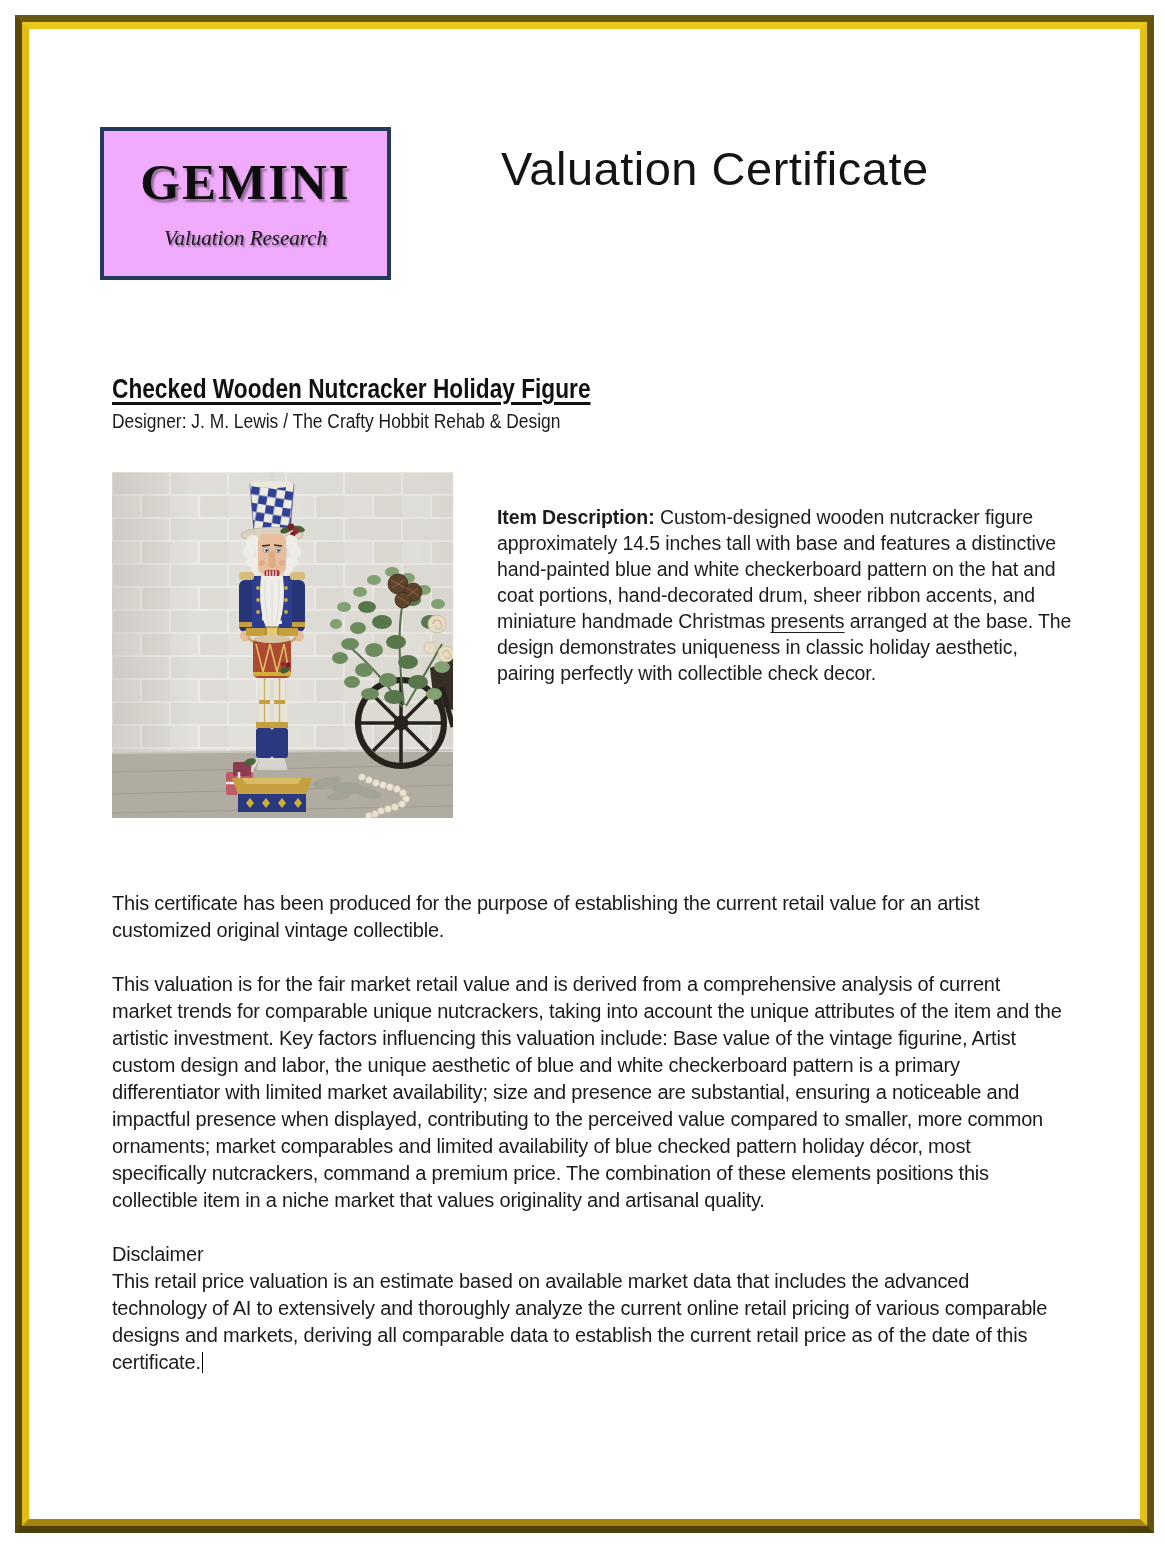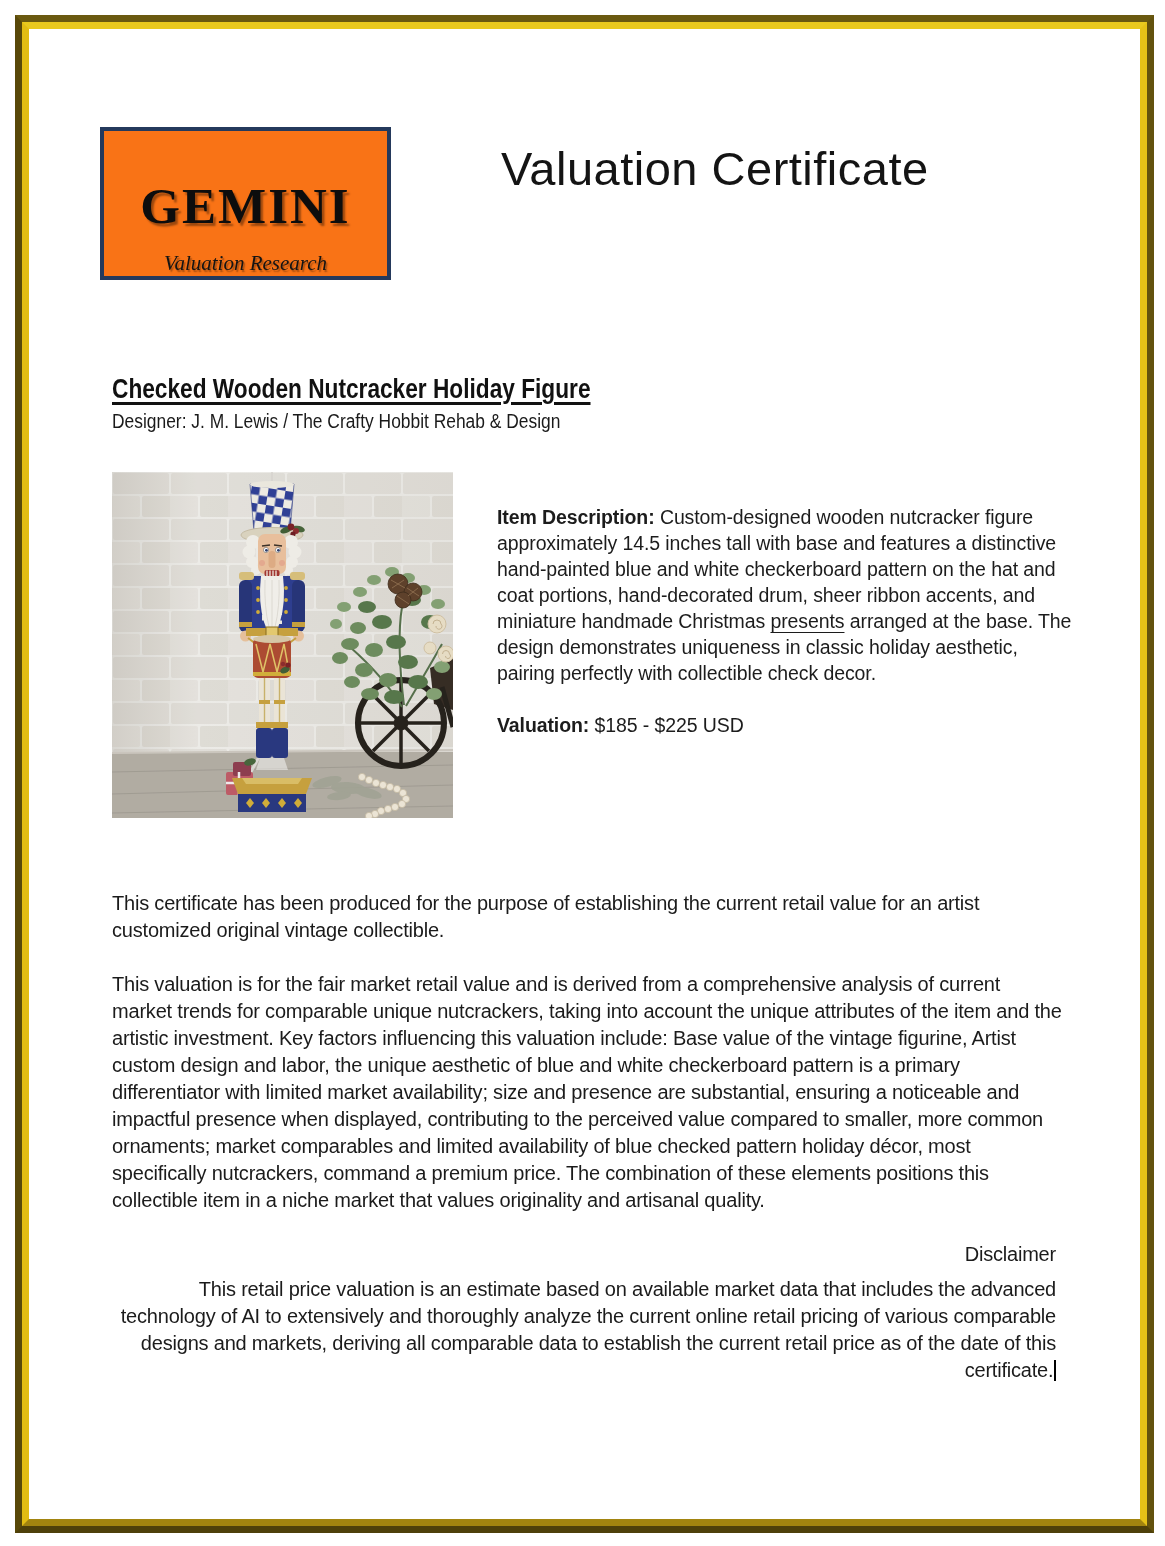--- a/index.html
+++ b/index.html
@@ -20,22 +20,22 @@
   }
   .frame-inner {
     position:absolute; left:0; top:0; right:0; bottom:0;
     border-style:solid; border-width:7px;
     border-top-color:#e9c91e; border-left-color:#e2bc13;
     border-right-color:#e5c117; border-bottom-color:#a2840f;
   }
   
   .logo-box {
     position:absolute; left:100px; top:127px; width:291px; height:153px;
-    background:#f97316; border:4px solid #24395c;
-    display:flex; flex-direction:column; align-items:center; justify-content:flex-end;
+    background:#f0abfc; border:4px solid #24395c;
+    display:flex; flex-direction:column; align-items:center; justify-content:center;
     font-family:"Liberation Serif", serif;
   }
   .logo-name {
     font-size:51px; font-weight:600; letter-spacing:2px; color:#0d0d0d;
     text-shadow:2.5px 2.5px 2px rgba(0,0,0,0.38);
     line-height:1.05;
   }
   .logo-sub {
     font-size:21px; color:#141414; margin-top:17px;
     text-shadow:1.5px 1.5px 1.5px rgba(0,0,0,0.35);
@@ -81,21 +81,21 @@
     text-decoration-thickness:1px;
     text-underline-offset:4px;
     text-decoration:underline;
   }
   
   .body-text {
     position:absolute; left:112px; top:890px; width:952px;
     font-size:20px; line-height:27px; letter-spacing:-0.2px; color:#1b1b1b;
   }
   .body-text p { margin:0 0 27px 0; }
-  .body-text p.tight { margin:8px;text-align:right; }
+  .body-text p.tight { margin:0; }
   .caret {
     display:inline-block; width:1.6px; height:21px; background:#000;
     vertical-align:-4px; margin-left:1px;
   }
 </style>
 </head>
 <body>
 
 <div class="screen">
 
@@ -362,21 +362,20 @@
         </g>
       </g>
       <rect x="0" y="0" width="341" height="346" fill="#8d8376" opacity="0.03"></rect>
     </svg>
   </div>
 
   <div class="details">
     <div class="spacer"></div>
     <p><span class="b">Item Description:</span><span> Custom-designed wooden nutcracker figure approximately 14.5 inches tall with base and features a distinctive hand-painted blue and white checkerboard pattern on the hat and coat portions, hand-decorated drum, sheer ribbon accents, and miniature handmade Christmas </span><span class="flagged">presents</span><span> arranged at the base. The design demonstrates uniqueness in classic holiday aesthetic, pairing perfectly with collectible check decor.</span></p>
     <div class="spacer"></div>
-    <p><span class="b">Valuation:</span><span> $185 - $225 USD</span></p>
   </div>
 
   <div class="body-text">
     <p>This certificate has been produced for the purpose of establishing the current retail value for an artist customized original vintage collectible.</p>
     <p>This valuation is for the fair market retail value and is derived from a comprehensive analysis of current market trends for comparable unique nutcrackers, taking into account the unique attributes of the item and the artistic investment. Key factors influencing this valuation include: Base value of the vintage figurine, Artist custom design and labor, the unique aesthetic of blue and white checkerboard pattern is a primary differentiator with limited market availability; size and presence are substantial, ensuring a noticeable and impactful presence when displayed, contributing to the perceived value compared to smaller, more common ornaments; market comparables and limited availability of blue checked pattern holiday décor, most specifically nutcrackers, command a premium price. The combination of these elements positions this collectible item in a niche market that values originality and artisanal quality.</p>
     <p class="tight">Disclaimer</p>
     <p class="tight"><span>This retail price valuation is an estimate based on available market data that includes the advanced technology of AI to extensively and thoroughly analyze the current online retail pricing of various comparable designs and markets, deriving all comparable data to establish the current retail price as of the date of this certificate.</span><span class="caret"></span></p>
   </div>
 
 </div>

